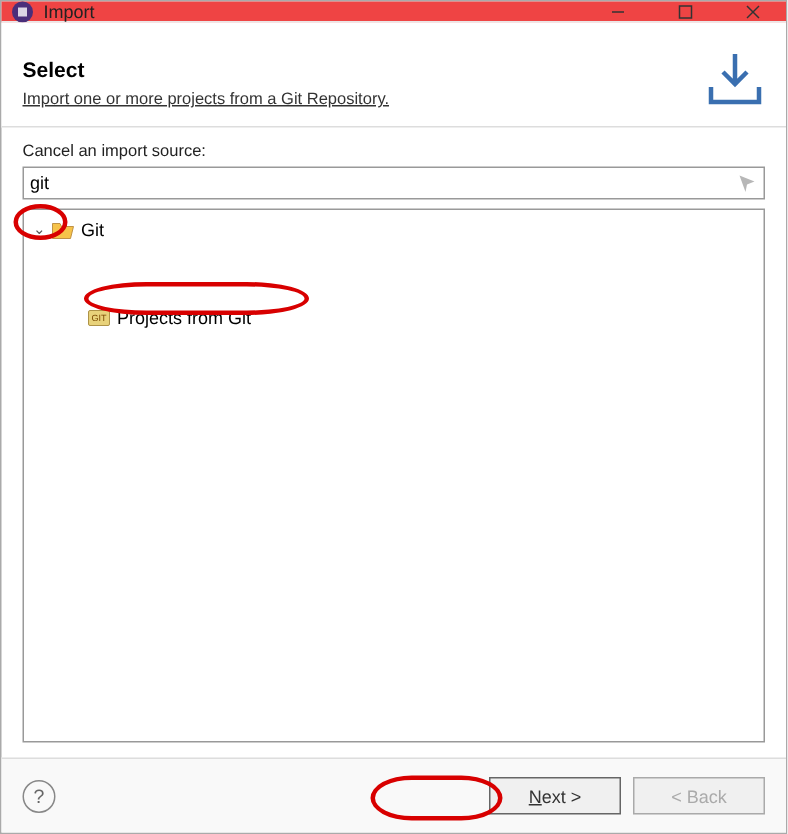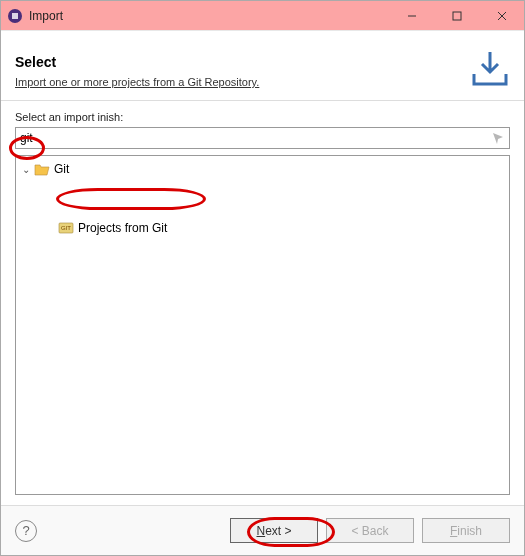--- a/index.html
+++ b/index.html
@@ -1,20 +1,20 @@
 <!DOCTYPE html>
 <html><head>
   <meta charset="utf-8">
   <style>
     * { margin: 0; padding: 0; box-sizing: border-box; font-family: "Segoe UI", Tahoma, sans-serif; }
     body { background: #fff; width: 525px; height: 556px; overflow: hidden; }
     .window { width: 100%; height: 100%; border: 1px solid #aaa; display: flex; flex-direction: column; position: relative; }
 
     
-    .titlebar { height: 30px; background: #fca5a5; display: flex; align-items: center; padding-left: 6px; border-bottom: 1px solid #e8e8e8; }
+    .titlebar { height: 14px; background: #ef4444; display: flex; align-items: center; padding-left: 6px; border-bottom: 1px solid #e8e8e8; }
     .title-icon { width: 16px; height: 16px; margin-right: 6px; }
     .title-text { font-size: 12px; color: #222; flex: 1; }
     .win-controls { display: flex; }
     .win-btn { width: 45px; height: 29px; display: flex; align-items: center; justify-content: center; font-size: 12px; color: #333; background: transparent; }
 
     
     .banner { background: #fff; padding: 10px 14px 12px 14px; border-bottom: 1px solid #ddd; display: flex; align-items: flex-end; position: relative; min-height: 70px; }
     .banner-left { flex: 1; }
     .banner-title { font-size: 14px; font-weight: bold; color: #000; margin-bottom: 6px; }
     .banner-desc { font-size: 11px; color: #333; text-decoration: underline; }
@@ -84,21 +84,21 @@
       <div class="banner-title">Select</div>
       <div class="banner-desc">Import one or more projects from a Git Repository.</div>
     </div>
     <svg class="banner-icon" viewBox="0 0 40 40">
       <path d="M4 26 L4 36 L36 36 L36 26" fill="none" stroke="#3a6fb0" stroke-width="3"></path>
       <path d="M20 4 L20 24 M12 16 L20 24 L28 16" fill="none" stroke="#3a6fb0" stroke-width="3"></path>
     </svg>
   </div>
 
   <div class="content">
-    <div class="label-row">Select an import inish:</div>
+    <div class="label-row">Cancel an import source:</div>
     <div class="filter-row">
       <span class="filter-input-text">git</span>
       <svg class="clear-input" viewBox="0 0 14 14">
         <path d="M2 2 L12 6 L7 8 L6 13 Z" fill="#888"></path>
       </svg>
     </div>
 
     <div class="tree-box">
       <div class="tree-row tree-indent0">
         <span class="expander">⌄</span>
@@ -120,22 +120,19 @@
   <div class="footer">
     <div class="help">
       <span>?</span>
     </div>
     <div class="btn default">
       <span><span class="mnemonic">N</span><span>ext &gt;</span></span>
     </div>
     <div class="btn disabled">
       <span>&lt; Back</span>
     </div>
-    <div class="btn disabled">
-      <span><span class="mnemonic">F</span><span>inish</span></span>
-    </div>
   </div>
 
   <div class="ring-red filter"></div>
   <div class="ring-red item"></div>
   <div class="ring-red next"></div>
 
 </div>
 
 </body></html>

